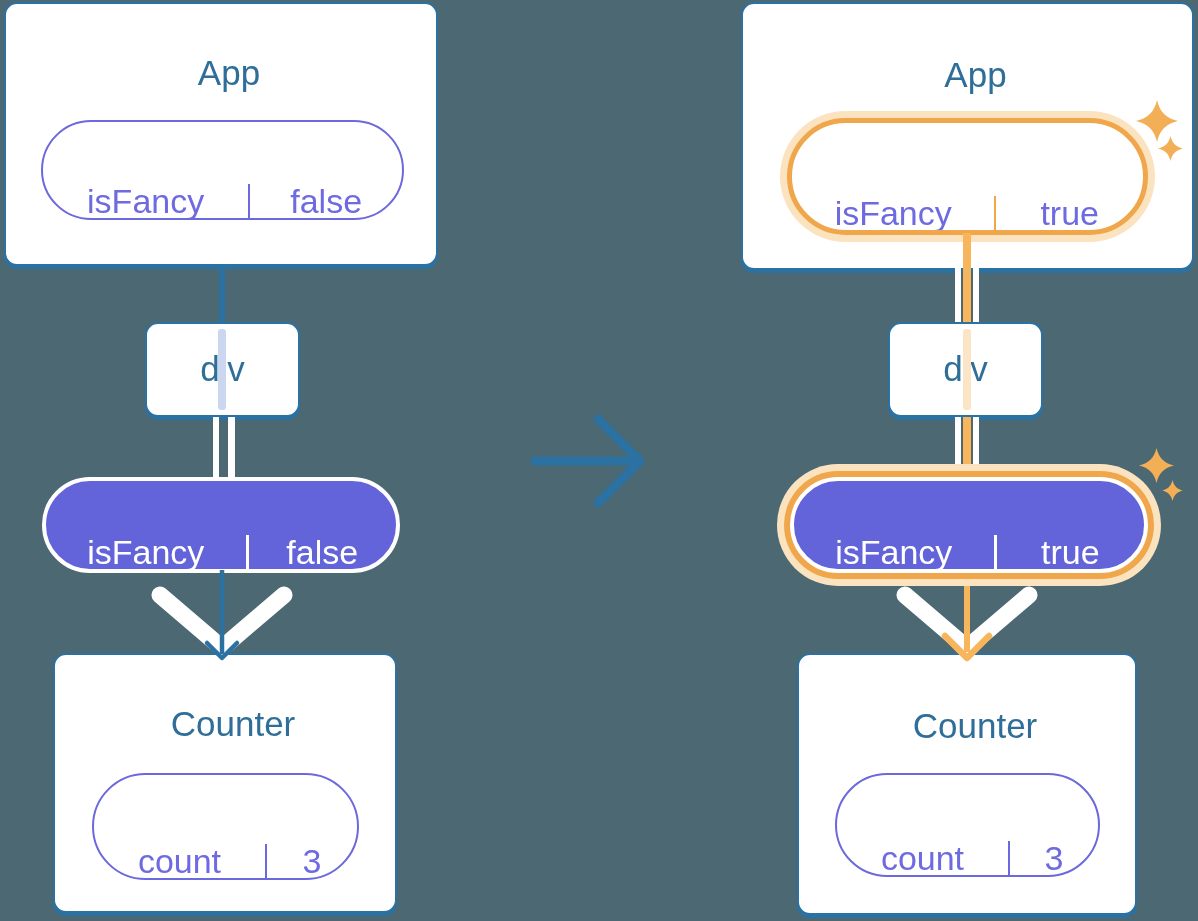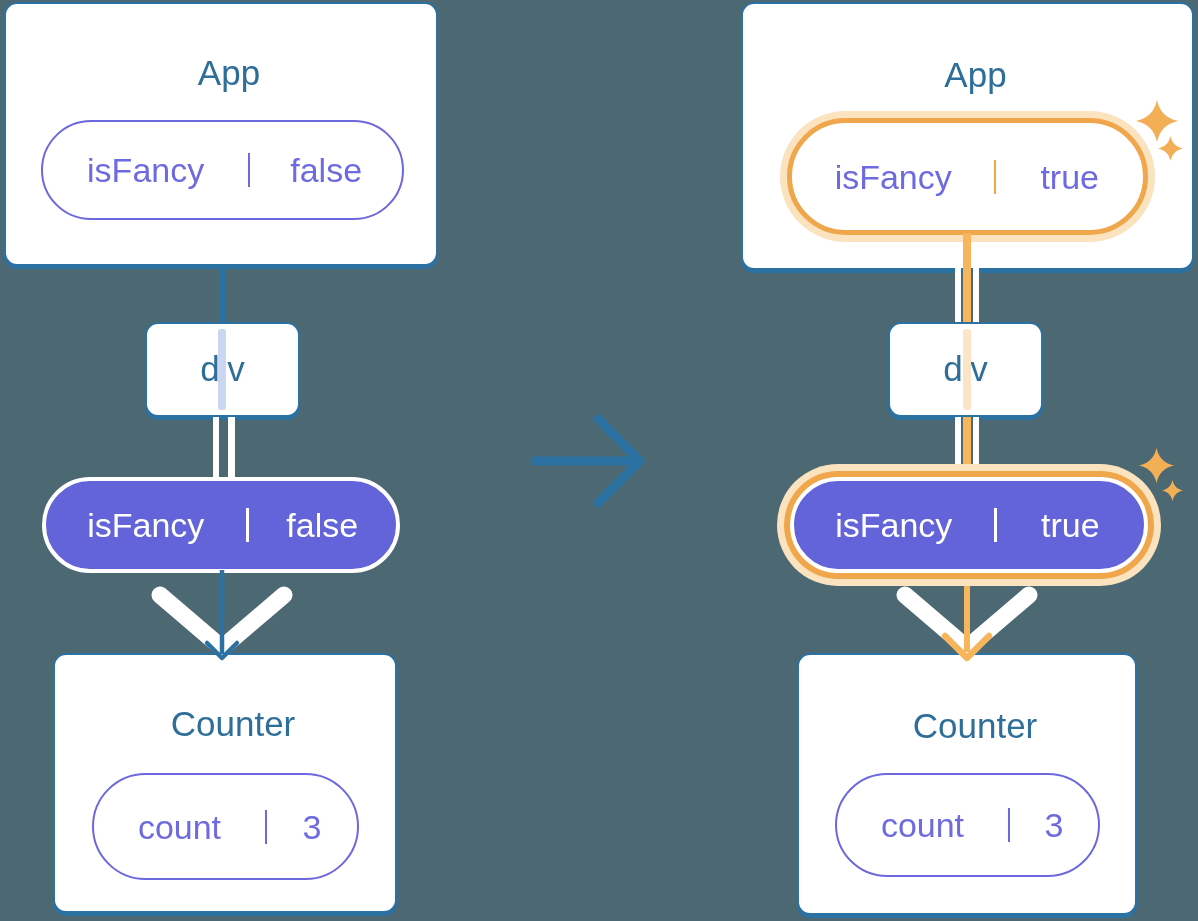--- a/index.html
+++ b/index.html
@@ -22,21 +22,21 @@
     box-shadow:0 3px 0 var(--card-border);
     border-radius:13px;box-sizing:border-box;
   }
   .title{
     position:absolute;left:16px;right:0;text-align:center;
     color:var(--title-text);font-size:35px;font-weight:500;line-height:1.1;
   }
   .divbox{display:flex;align-items:center;justify-content:center;}
   .divbox .title{position:static;}
   .pill{
-    position:absolute;display:flex;align-items:center;
+    position:absolute;display:flex;align-items:flex-end;
     border-radius:999px;box-sizing:border-box;overflow:hidden;
   }
   .pill .cell{
     display:flex;align-items:center;justify-content:center;
     font-size:34px;line-height:1;
   }
   .pill.outline{background:var(--white);border:2.5px solid var(--purple-line);color:var(--purple-text);}
   .pill.outline .cell.name{border-right:2.5px solid var(--purple-line);}
   .pill.solid{background:var(--purple);border:4px solid var(--white);color:var(--white);}
   .pill.solid .cell.name{border-right:3px solid var(--white);}

